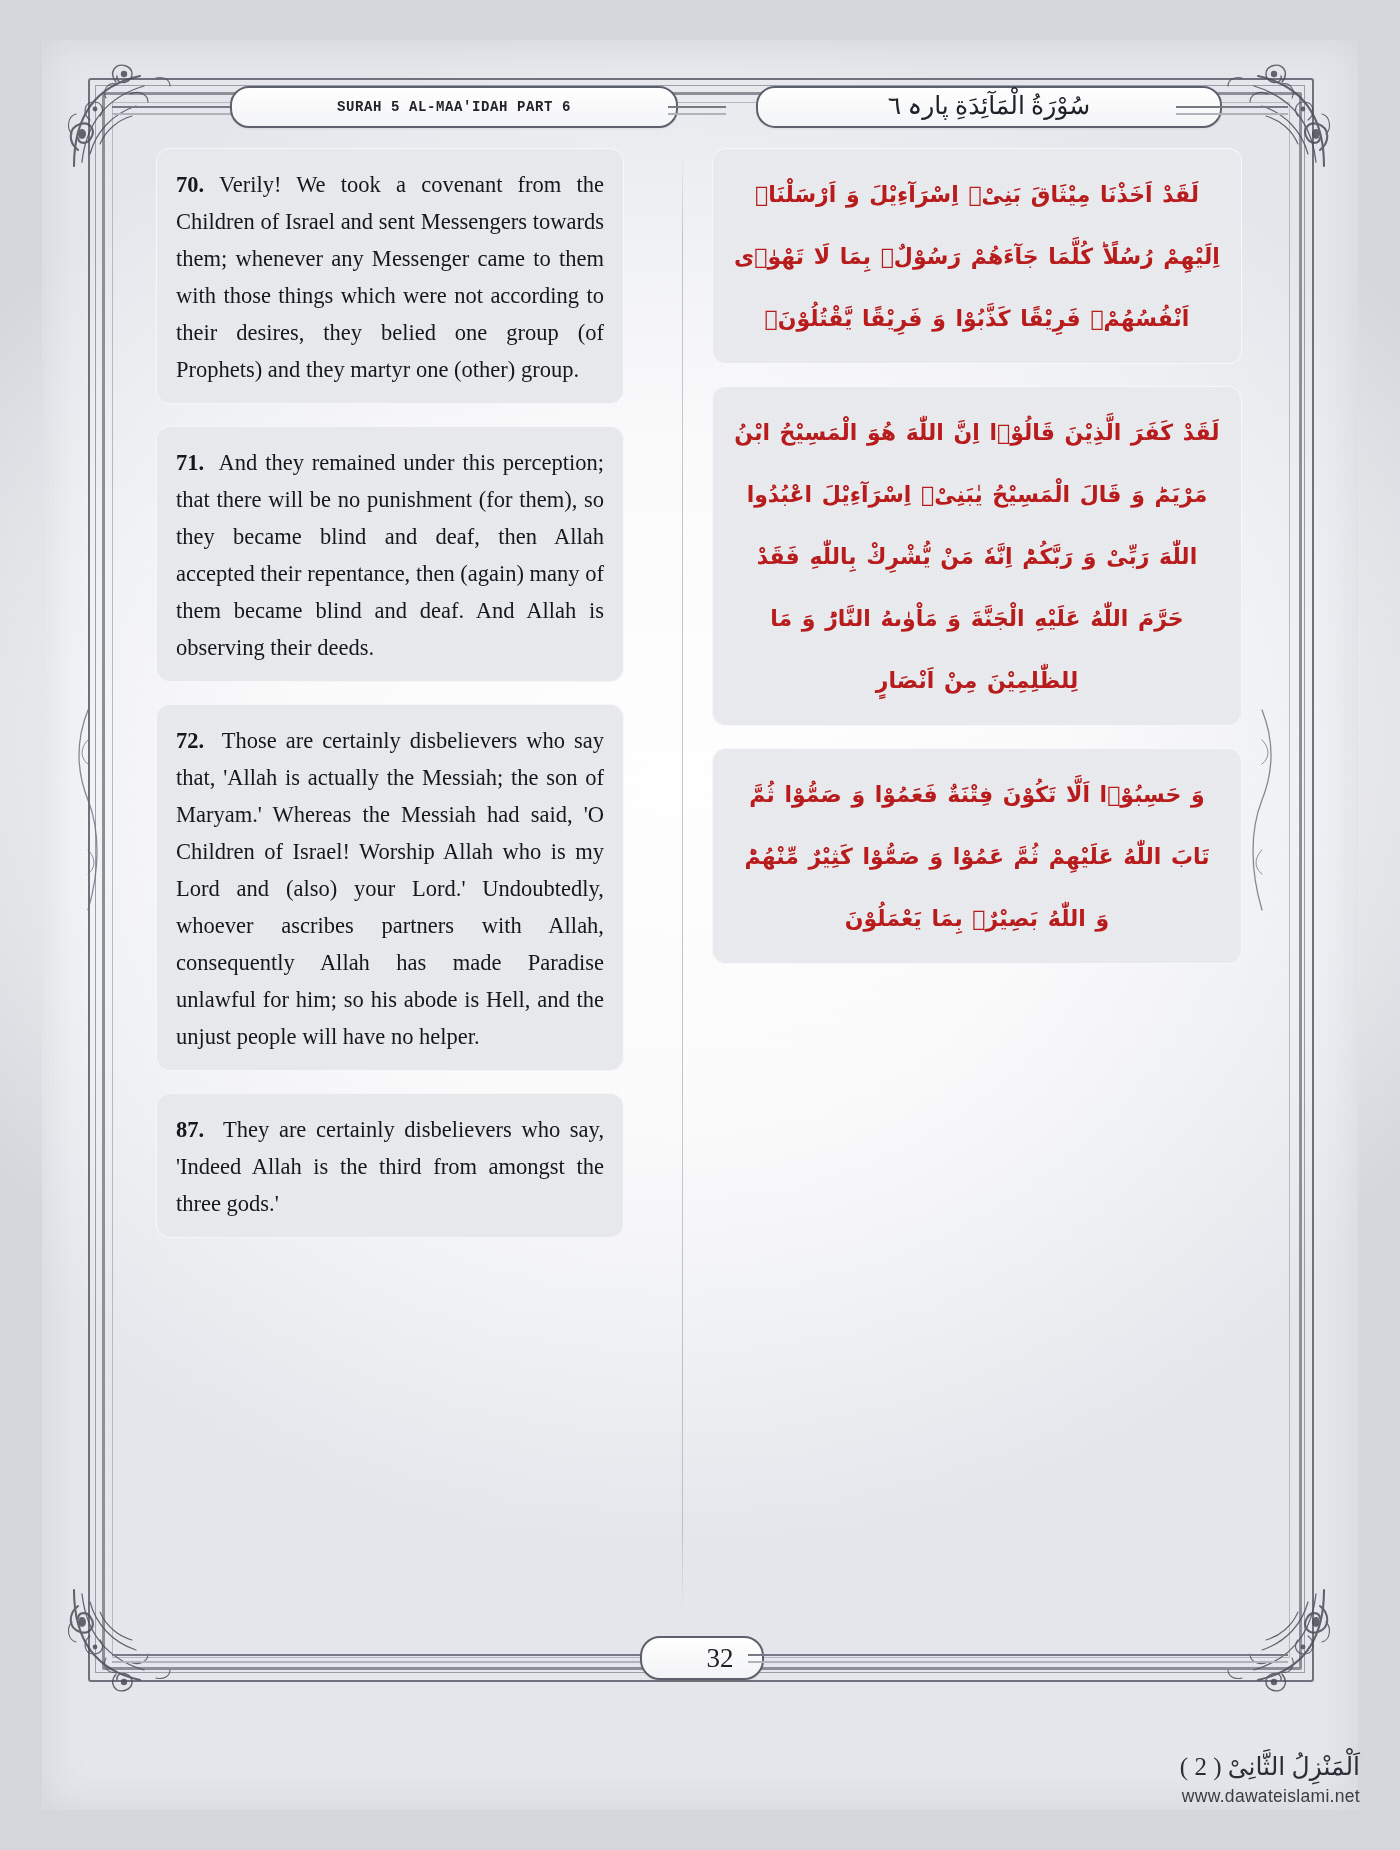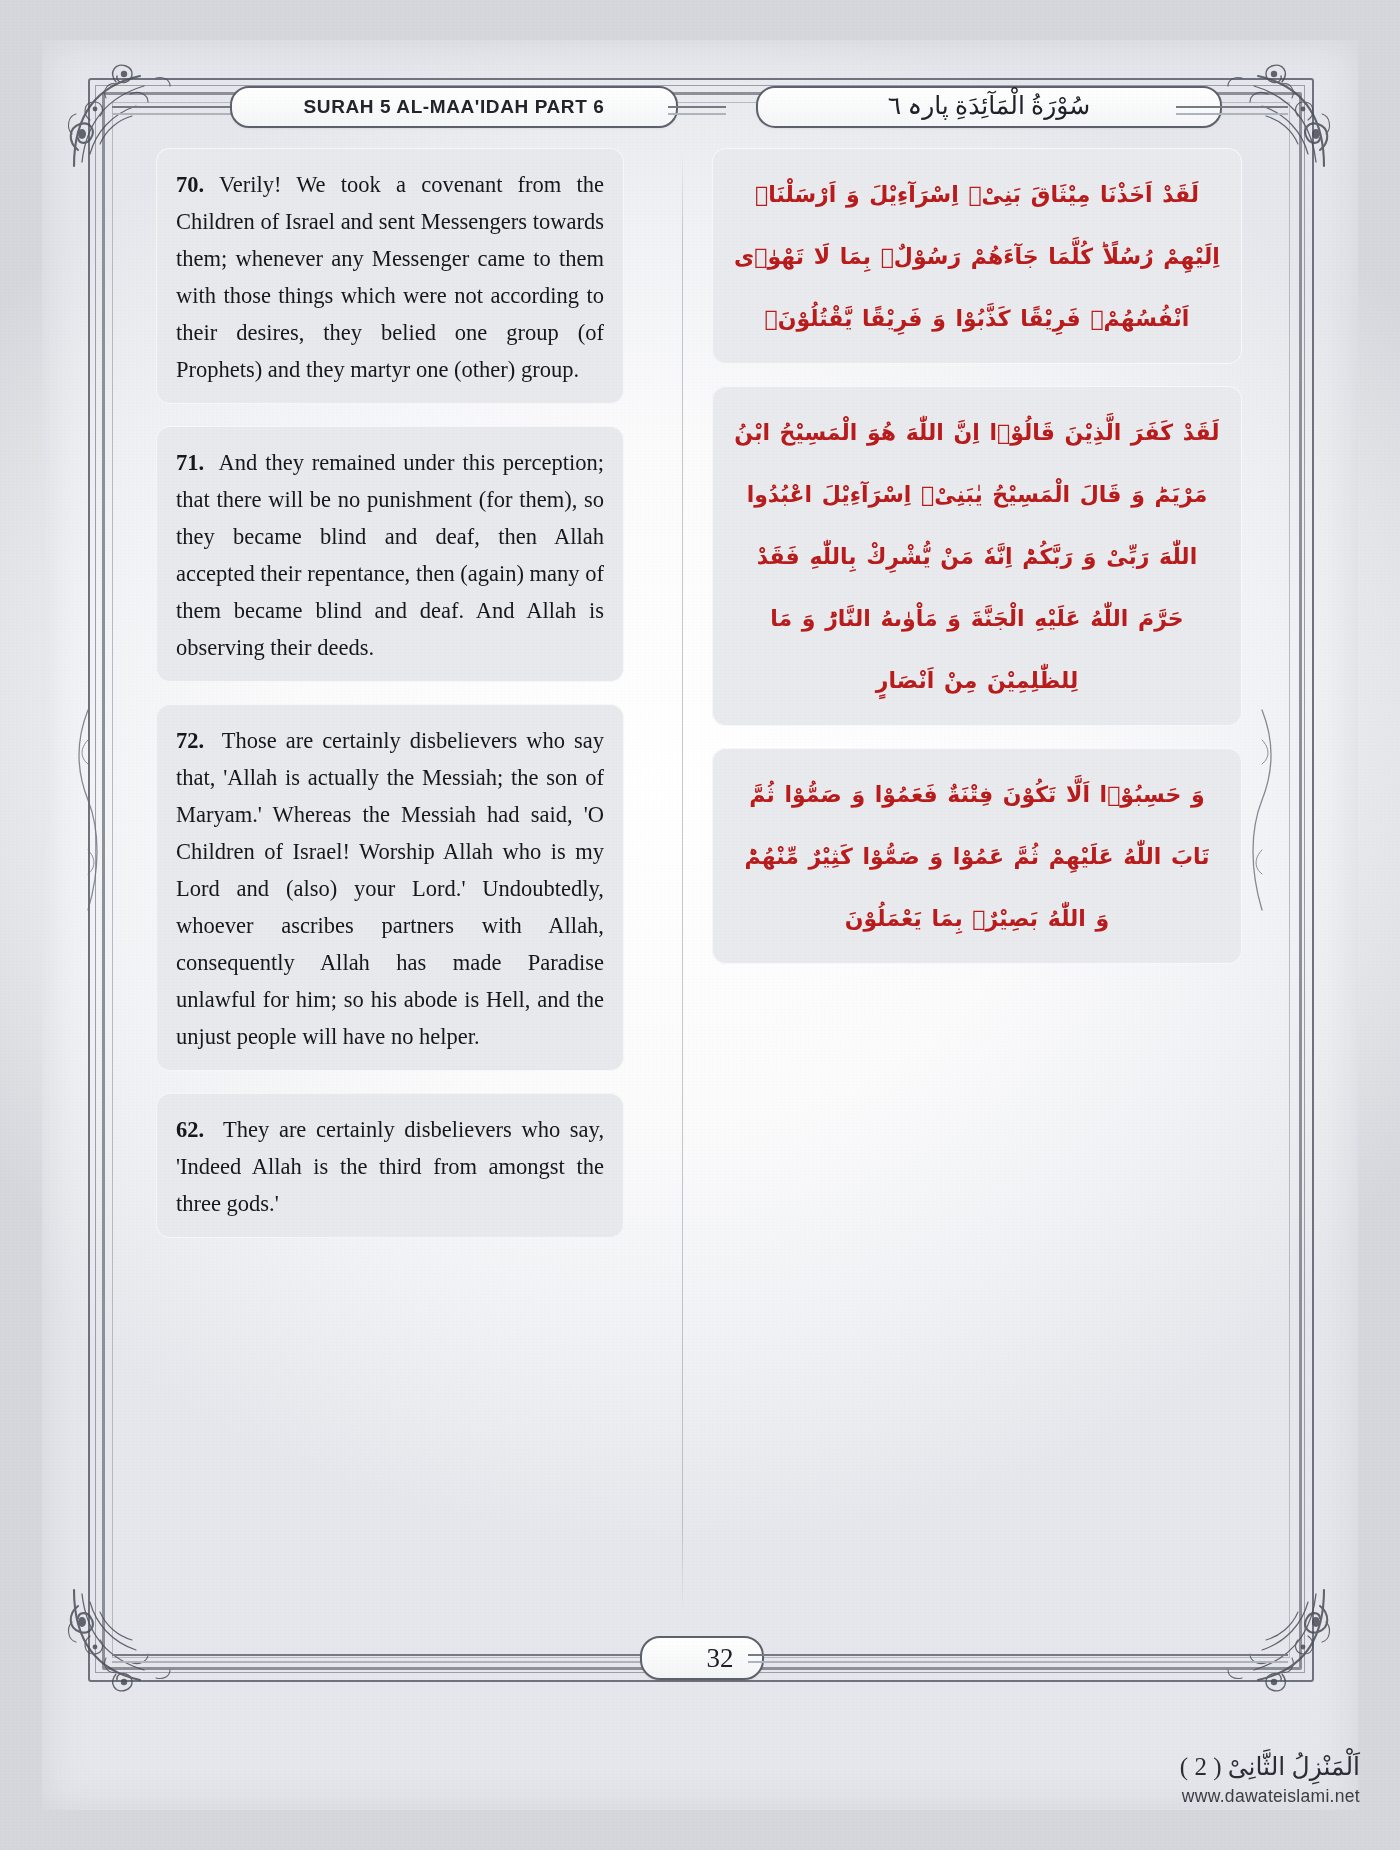--- a/index.html
+++ b/index.html
@@ -121,22 +121,22 @@
   }
   .hdr-cap.en {
     left: 118px;
     width: 444px;
   }
   .hdr-cap.ar {
     left: 644px;
     width: 462px;
   }
   .hdr-cap.en .txt {
-    font-family: Liberation Sans, sans-serif;
-    font-size: 19px;
+    font-family: Liberation Mono, monospace;
+    font-size: 14px;
     font-weight: 700;
     letter-spacing: 0.6px;
     color: #23252b;
     white-space: nowrap;
   }
   .hdr-cap.ar .txt {
     font-size: 25px;
     color: #20222a;
     direction: rtl;
     white-space: nowrap;
@@ -421,21 +421,21 @@
       <div class="verse-box">
         <div class="vtext"><span class="vnum">70.</span> <span>Verily! We took a covenant from the Children of Israel and sent Messengers towards them; whenever any Messenger came to them with those things which were not according to their desires, they belied one group (of Prophets) and they martyr one (other) group.</span></div>
       </div>
       <div class="verse-box">
         <div class="vtext"><span class="vnum">71.</span>&nbsp; <span>And they remained under this perception; that there will be no punishment (for them), so they became blind and deaf, then Allah accepted their repentance, then (again) many of them became blind and deaf. And Allah is observing their deeds.</span></div>
       </div>
       <div class="verse-box">
         <div class="vtext"><span class="vnum">72.</span>&nbsp; <span>Those are certainly disbelievers who say that, 'Allah is actually the Messiah; the son of Maryam.' Whereas the Messiah had said, 'O Children of Israel! Worship Allah who is my Lord and (also) your Lord.' Undoubtedly, whoever ascribes partners with Allah, consequently Allah has made Paradise unlawful for him; so his abode is Hell, and the unjust people will have no helper.</span></div>
       </div>
       <div class="verse-box">
-        <div class="vtext"><span class="vnum">62.</span>&nbsp; <span>They are certainly disbelievers who say, 'Indeed Allah is the third from amongst the three gods.'</span></div>
+        <div class="vtext"><span class="vnum">87.</span>&nbsp; <span>They are certainly disbelievers who say, 'Indeed Allah is the third from amongst the three gods.'</span></div>
       </div>
     </div>
 
     <div class="col-ar">
       <div class="verse-box ar">
         <div class="atext">لَقَدْ اَخَذْنَا مِیْثَاقَ بَنِیْۤ اِسْرَآءِیْلَ وَ اَرْسَلْنَاۤ اِلَیْهِمْ رُسُلًاؕ كُلَّمَا جَآءَهُمْ رَسُوْلٌۢ بِمَا لَا تَهْوٰۤى اَنْفُسُهُمْۙ فَرِیْقًا كَذَّبُوْا وَ فَرِیْقًا یَّقْتُلُوْنَ۠</div>
       </div>
       <div class="verse-box ar">
         <div class="atext">لَقَدْ كَفَرَ الَّذِیْنَ قَالُوْۤا اِنَّ اللّٰهَ هُوَ الْمَسِیْحُ ابْنُ مَرْیَمَؕ وَ قَالَ الْمَسِیْحُ یٰبَنِیْۤ اِسْرَآءِیْلَ اعْبُدُوا اللّٰهَ رَبِّیْ وَ رَبَّكُمْؕ اِنَّهٗ مَنْ یُّشْرِكْ بِاللّٰهِ فَقَدْ حَرَّمَ اللّٰهُ عَلَیْهِ الْجَنَّةَ وَ مَاْوٰىهُ النَّارُؕ وَ مَا لِلظّٰلِمِیْنَ مِنْ اَنْصَارٍ</div>
       </div>

